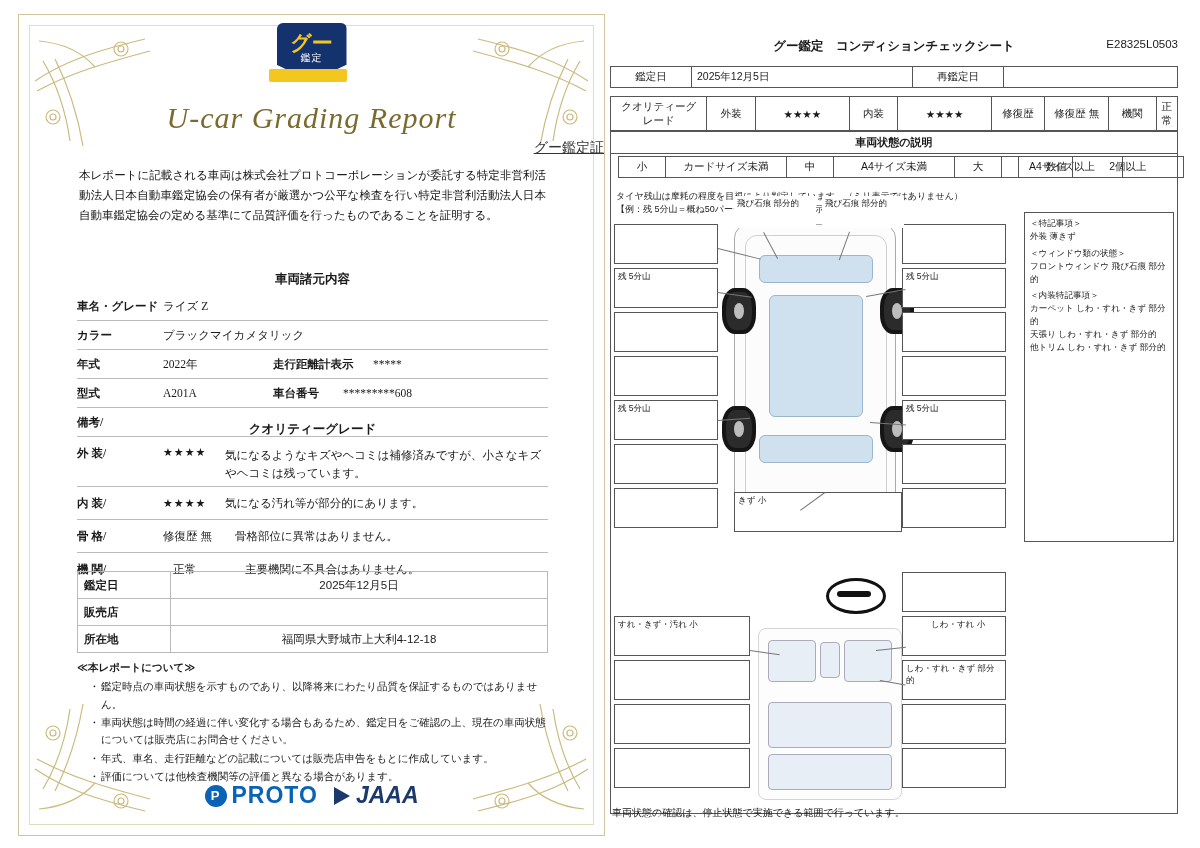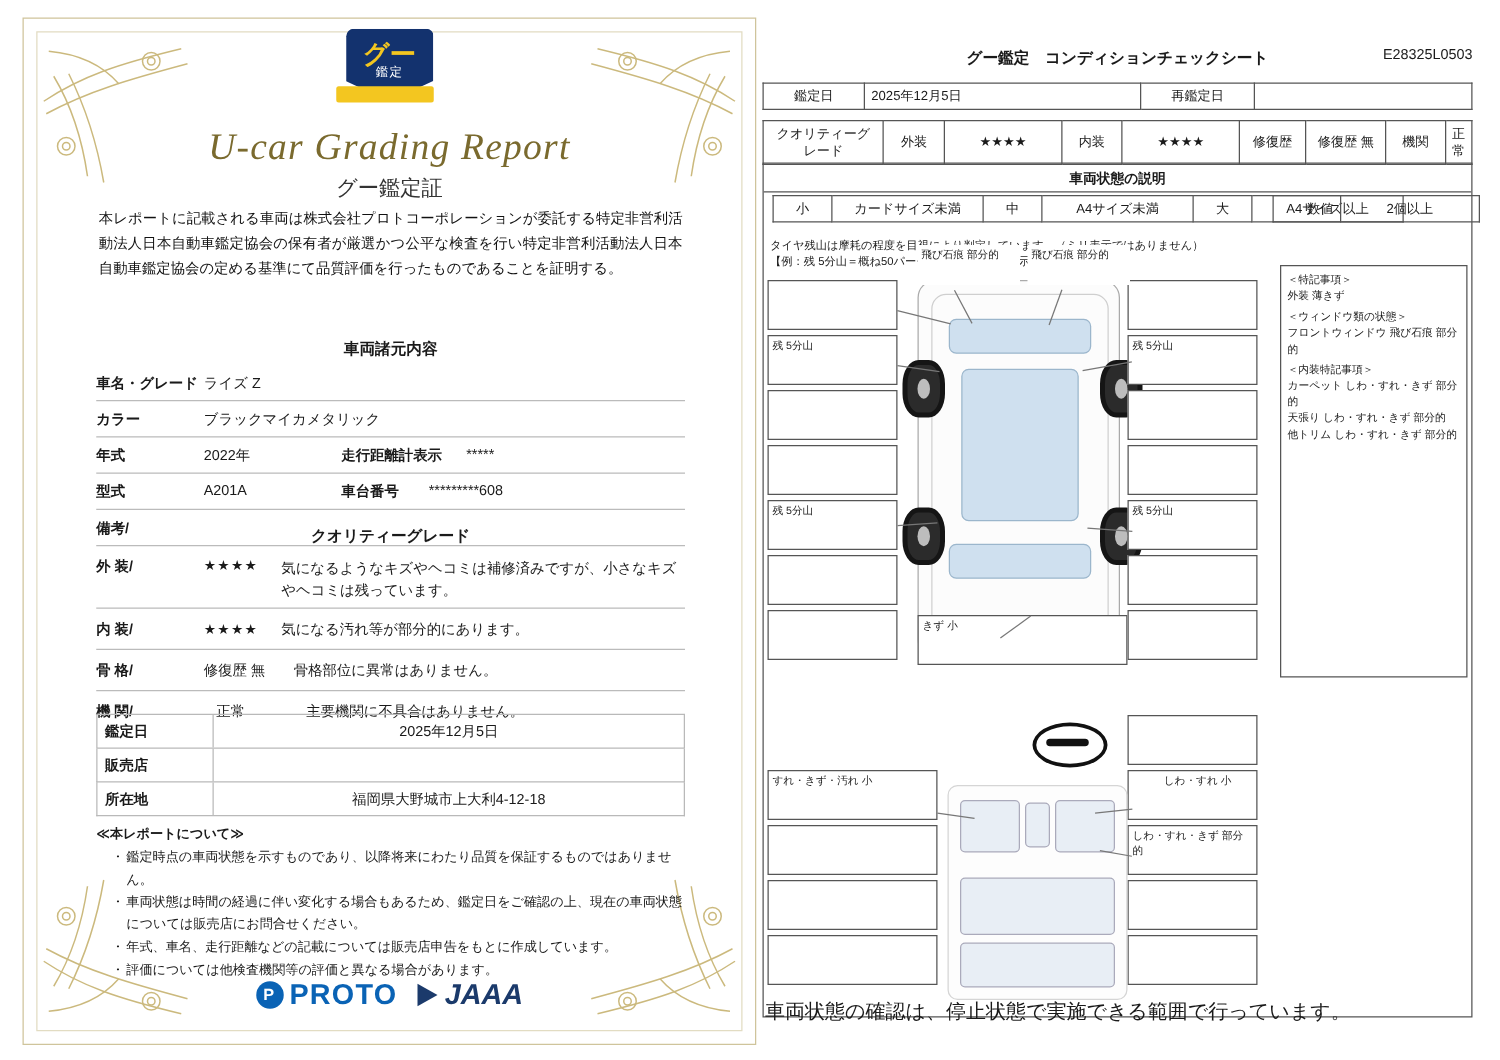--- a/index.html
+++ b/index.html
@@ -17,27 +17,27 @@
 
   .logo{position:absolute;left:50%;top:8px;transform:translateX(-50%);width:78px;height:66px;}
   .logo .shield{width:70px;height:58px;background:#13326e;border-radius:6px;position:relative;margin:0 auto;
     clip-path:polygon(0 0,100% 0,100% 72%,50% 100%,0 72%);}
   .logo .goo{position:absolute;left:0;right:0;top:6px;text-align:center;color:#f3c620;font-weight:bold;font-size:21px;}
   .logo .kan{position:absolute;left:0;right:0;top:28px;text-align:center;color:#fff;font-size:10px;letter-spacing:1px;}
   .logo .ribbon{position:absolute;left:-4px;top:46px;width:78px;height:13px;background:#f3c620;border-radius:2px;}
 
   .title{position:absolute;left:0;right:0;top:86px;text-align:center;font-family:"Liberation Serif","DejaVu Serif",serif;
     font-style:italic;font-size:30px;color:#7a6a2e;letter-spacing:1px;}
-  .subtitle{position:absolute;left:0;right:0;top:124px;text-align:center;font-size:17px;color:#333;}
+  .subtitle{position:absolute;left:0;right:0;top:124px;text-align:right;font-size:14px;color:#333;text-decoration:underline;}
 
   .intro{position:absolute;left:60px;right:58px;top:150px;font-size:11.5px;line-height:1.75;color:#111;text-align:justify;}
 
   .sec-title{text-align:center;font-size:12.5px;font-weight:bold;margin:0;padding:6px 0 4px;}
   .tbl{position:absolute;left:58px;right:56px;}
-  .row{display:flex;align-items:center;border-bottom:1px solid #bbb;min-height:28px;font-size:11.5px;}
+  .row{display:flex;align-items:center;border-bottom:1px solid #bbb;min-height:28px;font-size:11.5px;font-family:Liberation Serif, serif;}
   .row .lab{width:86px;flex:none;font-weight:bold;}
   .row .val{flex:1;}
   .row .lab2{width:74px;flex:none;font-weight:bold;}
   .stars{letter-spacing:1px;font-size:11px;}
 
   .bot-tbl{position:absolute;left:58px;right:56px;}
   .brow{display:flex;border:1px solid #b9b9b9;border-top:none;min-height:26px;font-size:11.5px;align-items:center;}
   .brow:first-child{border-top:1px solid #b9b9b9;}
   .brow .bl{width:86px;flex:none;padding-left:6px;font-weight:bold;border-right:1px solid #b9b9b9;align-self:stretch;display:flex;align-items:center;}
   .brow .bv{flex:1;text-align:center;}
@@ -66,21 +66,21 @@
   .t2{position:absolute;left:6px;top:82px;width:568px;}
   .panel{position:absolute;left:6px;top:116px;width:566px;height:682px;border:1px solid #555;}
   .panel-h{height:22px;border-bottom:1px solid #555;display:flex;align-items:center;justify-content:center;font-size:11px;font-weight:bold;}
   .t3{position:absolute;left:14px;top:142px;}
   .t3b{position:absolute;left:414px;top:142px;}
   .legend{position:absolute;left:12px;top:176px;font-size:9px;line-height:1.45;}
   .notebox{position:absolute;right:10px;top:198px;width:150px;height:330px;border:1px solid #555;font-size:8.6px;line-height:1.5;padding:4px 5px;box-sizing:border-box;}
   .nb-h{font-weight:normal;}
   .diagram{position:absolute;left:10px;top:196px;width:398px;height:600px;}
   .cbox{position:absolute;border:1px solid #555;background:#fff;font-size:8.5px;padding:2px 3px;box-sizing:border-box;}
-  .bottom-note{position:absolute;left:8px;bottom:14px;font-size:16px;}
+  .bottom-note{position:absolute;left:8px;bottom:14px;font-size:10px;}
 
   
   .carbody{position:absolute;left:120px;top:14px;width:160px;height:300px;border:1px solid #aaa;border-radius:14px;background:#fcfcfc;}
   .glass{position:absolute;background:#cfe0ef;border:1px solid #9bb6cc;}
   .wheel{position:absolute;width:26px;height:38px;border-radius:13px/19px;background:#2b2b2b;border:4px solid #151515;}
   .wheel:after{content:"";position:absolute;left:50%;top:50%;width:10px;height:16px;margin:-8px 0 0 -5px;border-radius:5px/8px;background:#bdbdbd;}
   .lline{position:absolute;background:#777;height:1px;transform-origin:0 0;}
   .steer{position:absolute;width:54px;height:30px;border:3px solid #111;border-radius:50%;}
   .steer:after{content:"";position:absolute;left:8px;top:10px;width:34px;height:6px;background:#111;border-radius:3px;}
   .seat{position:absolute;border:1px solid #aab;background:#e8eef5;border-radius:4px;}

